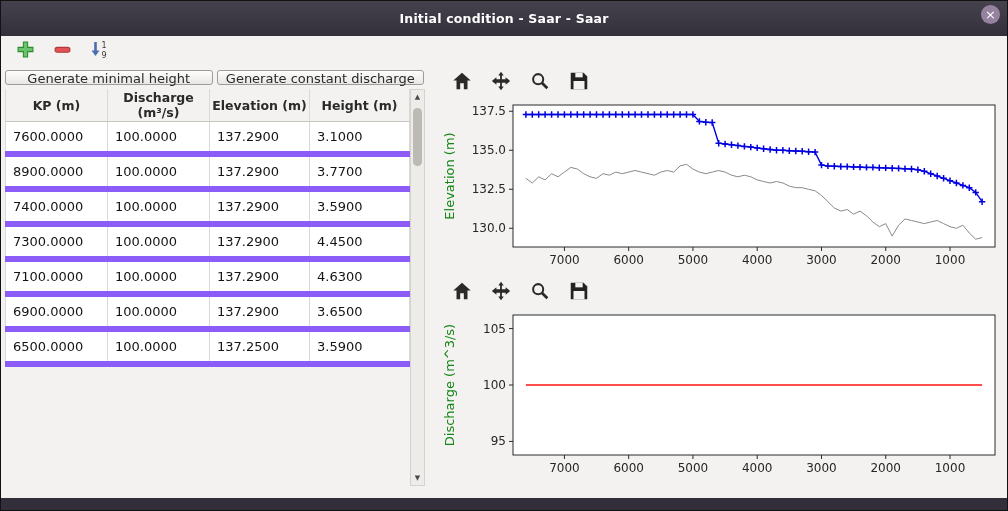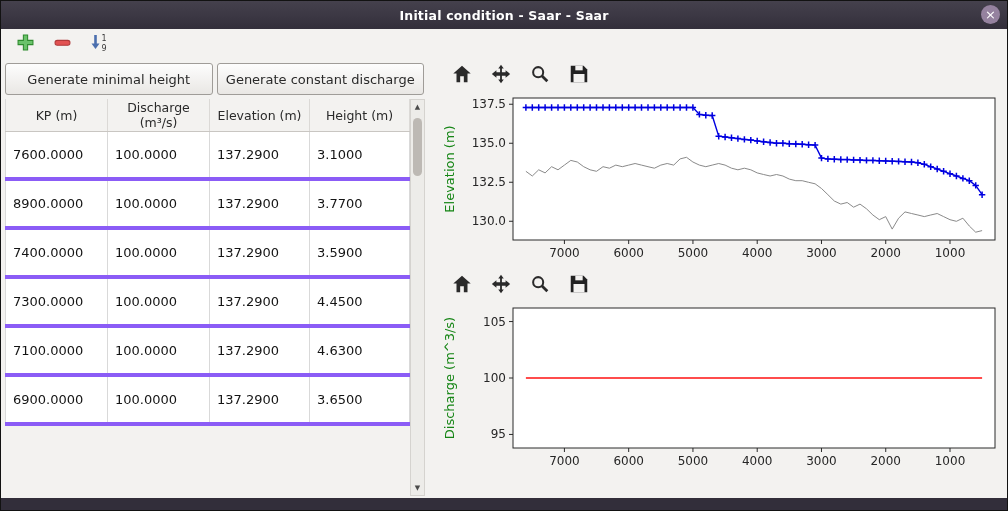--- a/index.html
+++ b/index.html
@@ -1,31 +1,31 @@
 <!DOCTYPE html>
 <html><head>
 <meta charset="utf-8">
 <style>
   *{box-sizing:border-box}
   html,body{margin:0;padding:0;background:#8a8a8a}
   body{font-family:"DejaVu Sans",sans-serif}
   .window{position:relative;width:1008px;height:511px;background:#f3f2f0;border:1px solid #121212;display:flex;flex-direction:column;overflow:hidden}
-  .titlebar{height:28px;background:linear-gradient(#45414d,#332f3b);display:flex;align-items:center;justify-content:center;position:relative;flex:0 0 auto}
+  .titlebar{height:35px;background:linear-gradient(#45414d,#332f3b);display:flex;align-items:center;justify-content:center;position:relative;flex:0 0 auto}
   .titlebar .title{color:#ffffff;font-size:12.5px;font-weight:bold;letter-spacing:.2px}
   .close-btn{position:absolute;right:7px;top:4px;width:19px;height:19px;border-radius:50%;background:#95829f;color:#fff;display:flex;align-items:center;justify-content:center;font-size:13px;line-height:1;cursor:default}
   .main-toolbar{height:31px;background:#f3f2f0;display:flex;align-items:center;gap:13px;padding:0 12px;flex:0 0 auto}
   .tool-btn{width:24px;height:24px;display:flex;align-items:center;justify-content:center}
   .content{flex:1;display:flex;min-height:0}
   .left{width:434px;padding:3px 0 0 4px;display:flex;flex-direction:column}
   .btn-row{display:flex;gap:4px;margin-bottom:4px;padding-right:11px}
-  .gen-btn{flex:1;height:32px;font:13px "DejaVu Sans",sans-serif;background:linear-gradient(#fdfdfd,#e9e7e4);border:1px solid #9f9c98;border-radius:3px;color:#2a2a2a;padding:0}
+  .gen-btn{flex:1;height:15px;font:13px "DejaVu Sans",sans-serif;background:linear-gradient(#fdfdfd,#e9e7e4);border:1px solid #9f9c98;border-radius:3px;color:#2a2a2a;padding:0}
   .table-zone{flex:1;display:flex;min-height:0;align-items:stretch}
   table{border-collapse:collapse;width:404px;table-layout:fixed;background:#ffffff;font-size:13px;align-self:flex-start;border-left:1px solid #d9d9d9}
-  th{height:22px;font-weight:normal;font-size:12.5px;background:#f3f2f0;border-right:1px solid #dbd9d6;border-bottom:1px solid #c9c6c2;color:#2a2a2a}
-  td{height:30px;padding:15px 7px;border-right:1px solid #d9d9d9;border-bottom:4px solid #8b5cf6;color:#141414;overflow:hidden;white-space:nowrap}
+  th{height:22px;font-weight:bold;font-size:12.5px;background:#f3f2f0;border-right:1px solid #dbd9d6;border-bottom:1px solid #c9c6c2;color:#2a2a2a}
+  td{height:30px;padding:7px 7px;border-right:1px solid #d9d9d9;border-bottom:6px solid #8b5cf6;color:#141414;overflow:hidden;white-space:nowrap}
   .scrollbar{width:15px;background:#edece9;border:1px solid #d5d3cf;display:flex;flex-direction:column;align-items:center;height:397px}
   .sb-btn{height:14px;width:100%;display:flex;align-items:center;justify-content:center;font-size:7px;color:#4a4a4a}
   .sb-track{flex:1;width:100%;position:relative}
   .sb-thumb{position:absolute;left:2px;right:2px;top:4px;height:58px;background:#bdb9b4;border-radius:5px}
   .right{flex:1;display:flex;flex-direction:column;padding:0 2px 0 4px}
   .plot-toolbar{height:30px;display:flex;align-items:center;gap:9px;padding:2px 8px 0 8px}
   .ptool{width:30px;height:26px;display:flex;align-items:center;justify-content:center}
   svg.chart{display:block}
   .tick-label{font-family:"DejaVu Sans",sans-serif;font-size:12px;fill:#262626}
   .footer{height:12px;background:#322e3a;flex:0 0 auto}
@@ -121,20 +121,26 @@
                 <td>7100.0000</td>
                 <td>100.0000</td>
                 <td>137.2900</td>
                 <td>4.6300</td>
               </tr>
               <tr>
                 <td>6900.0000</td>
                 <td>100.0000</td>
                 <td>137.2900</td>
                 <td>3.6500</td>
+              </tr>
+              <tr>
+                <td>6500.0000</td>
+                <td>100.0000</td>
+                <td>137.2500</td>
+                <td>3.5900</td>
               </tr>
             </tbody>
         </table>
         <div class="scrollbar">
           <div class="sb-btn">▲</div>
           <div class="sb-track">
             <div class="sb-thumb"></div>
           </div>
           <div class="sb-btn">▼</div>
         </div>

